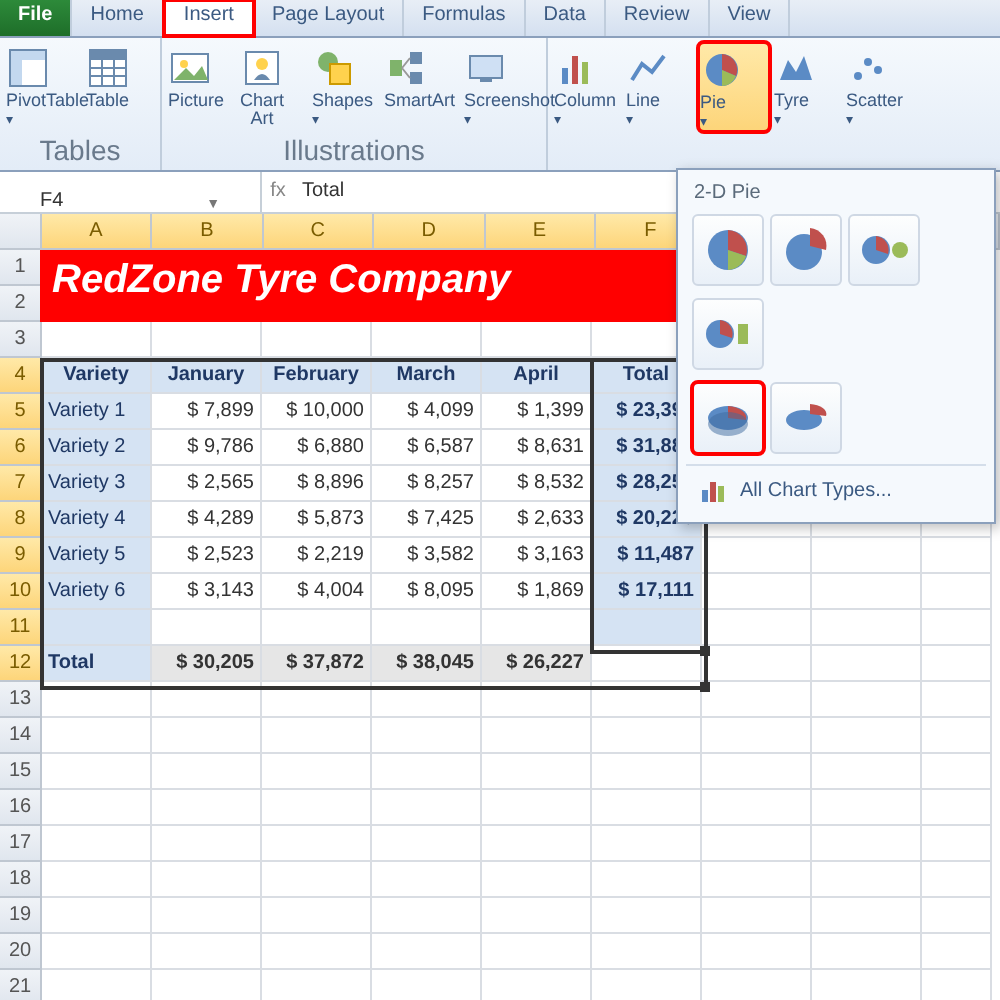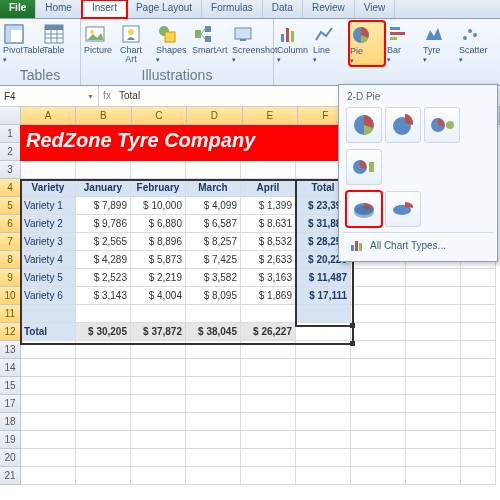--- a/index.html
+++ b/index.html
@@ -12,21 +12,21 @@
 .group{border-right:1px solid #c0cddc;display:flex;flex-direction:column;padding:2px 3px 1px}
 .gitems{flex:1;display:flex;align-items:flex-start;gap:2px}
 .glabel{text-align:center;font-size:14px;color:#6a7a8c;padding:1px 0}
 .rbtn{display:flex;flex-direction:column;align-items:flex-start;width:38px;padding-top:2px;gap:1px;cursor:default}
 .rbtn-sm{width:34px}
 .rbtn .ic{width:22px;height:22px;display:flex;align-items:center;justify-content:center}
 .rbtn .lbl{font-size:9px;color:#3b5a82;text-align:center;line-height:1}
 .rbtn .dd{font-size:7px;color:#3b5a82}
 svg{display:block}
 .namebox{display:flex;height:20px;border-bottom:1px solid #c6cfd8;background:#fff}
-.nb-l{width:90px;border-right:1px solid #c6cfd8;display:flex;align-items:center;padding:0 4px;font-size:10px;color:#333}
+.nb-l{width:90px;border-right:1px solid #c6cfd8;display:flex;align-items:flex-end;padding:0 20px;font-size:10px;color:#333}
 .nb-l .tri{margin-left:auto;font-size:7px;color:#777}
 .fx{width:16px;text-align:center;color:#888;font-size:10px;line-height:20px}
 .fml{flex:1;padding:0 4px;font-size:10px;line-height:20px}
 .sheet{position:relative}
 .colhdr{display:flex;height:18px}
 .corner{width:20px;background:linear-gradient(#f0f3f7,#e0e6ee);border-right:1px solid #bfc7d1;border-bottom:1px solid #bfc7d1}
 .ch{width:55px;text-align:center;background:linear-gradient(#f0f3f7,#e0e6ee);border-right:1px solid #bfc7d1;border-bottom:1px solid #bfc7d1;font-size:10px;color:#555;line-height:18px}
 .ch.sel{background:linear-gradient(#ffe9a8,#fdd57a);color:#7a5c00}
 .row{display:flex;height:18px}
 .rh{width:20px;text-align:center;background:linear-gradient(#f0f3f7,#e0e6ee);border-right:1px solid #bfc7d1;border-bottom:1px solid #bfc7d1;font-size:10px;color:#555;line-height:18px}
@@ -183,31 +183,20 @@
               <path d="M10 10 L10 2 A8 8 0 0 1 17 13 Z" fill="#c0504d"></path>
               <path d="M10 10 L17 13 A8 8 0 0 1 10 18 Z" fill="#9bbb59"></path>
             </svg>
           </span>
           <span class="lbl">Pie</span>
           <span class="dd">▾</span>
         </div>
       <div class="rbtn rbtn-sm">
           <span class="ic">
             <svg width="20" height="20">
-              <rect x="2" y="3" width="10" height="3" fill="#5b8bc5"></rect>
-              <rect x="2" y="8" width="15" height="3" fill="#c0504d"></rect>
-              <rect x="2" y="13" width="7" height="3" fill="#9bbb59"></rect>
-            </svg>
-          </span>
-          <span class="lbl">Bar</span>
-          <span class="dd">▾</span>
-        </div>
-      <div class="rbtn rbtn-sm">
-          <span class="ic">
-            <svg width="20" height="20">
               <path d="M2 16 L6 6 L10 12 L14 4 L18 16 Z" fill="#5b8bc5"></path>
             </svg>
           </span>
           <span class="lbl">Tyre</span>
           <span class="dd">▾</span>
         </div>
       <div class="rbtn rbtn-sm">
           <span class="ic">
             <svg width="20" height="20">
               <circle cx="5" cy="14" r="2" fill="#5b8bc5"></circle>
@@ -420,20 +409,32 @@
         <div class="cell"></div>
         <div class="cell"></div>
         <div class="cell"></div>
         <div class="cell"></div>
         <div class="cell"></div>
         <div class="cell"></div>
         <div class="cell"></div>
         <div class="cell" style="width:35px"></div>
       </div>
       <div class="row">
+        <div class="rh">16</div>
+        <div class="cell"></div>
+        <div class="cell"></div>
+        <div class="cell"></div>
+        <div class="cell"></div>
+        <div class="cell"></div>
+        <div class="cell"></div>
+        <div class="cell"></div>
+        <div class="cell"></div>
+        <div class="cell" style="width:35px"></div>
+      </div>
+      <div class="row">
         <div class="rh">17</div>
         <div class="cell"></div>
         <div class="cell"></div>
         <div class="cell"></div>
         <div class="cell"></div>
         <div class="cell"></div>
         <div class="cell"></div>
         <div class="cell"></div>
         <div class="cell"></div>
         <div class="cell" style="width:35px"></div>

